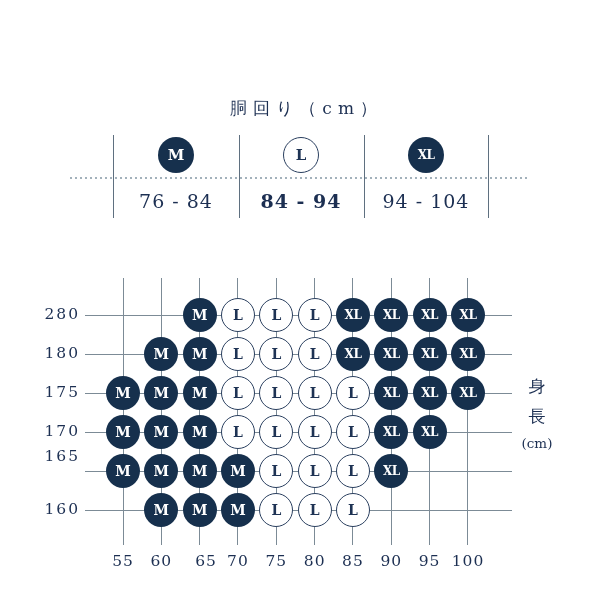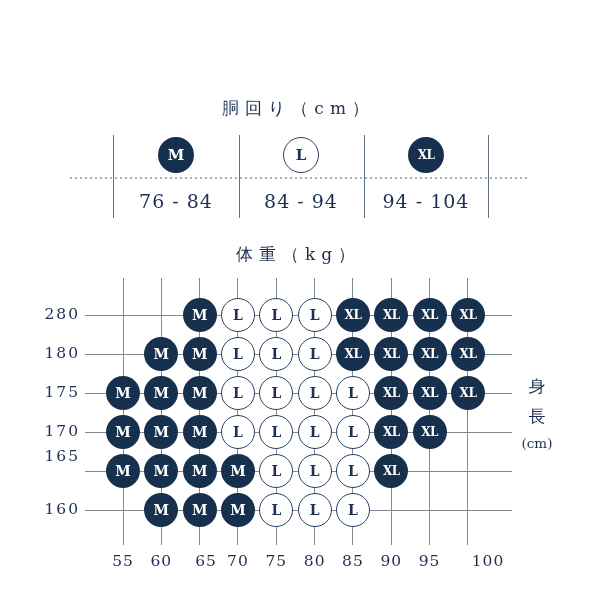--- a/index.html
+++ b/index.html
@@ -10,21 +10,21 @@
   .title-box {
     position:absolute; left:85px; top:26px; width:431px; height:51px;
     border:1px solid #5b6b7d; display:flex; align-items:center; justify-content:center;
     box-sizing:border-box;
   }
   .title-text {
     font-size:23px; font-weight:bold; color:#1c2f52;
     letter-spacing:11px; text-indent:11px; white-space:nowrap;
   }
   .section-heading {
-    position:absolute; left:0; width:591px; text-align:center;
+    position:absolute; left:8px; width:591px; text-align:center;
     font-size:17px; color:#1c2f52; letter-spacing:6px; text-indent:6px; white-space:nowrap;
   }
   .sep { position:absolute; width:1px; height:83px; top:135px; background:#5f7080; }
   .dotted {
     position:absolute; left:70px; top:177px; width:460px; height:2px;
     background:repeating-linear-gradient(to right,#a3b1bb 0 2px,transparent 2px 5px);
   }
   .circle {
     position:absolute; border-radius:50%; display:flex; align-items:center; justify-content:center;
     box-sizing:border-box; font-weight:bold;
@@ -65,26 +65,25 @@
 
   <div id="waist-area">
       <div class="dotted"></div>
       <div class="sep" style="left: 113px;"></div>
       <div class="sep" style="left: 239px;"></div>
       <div class="sep" style="left: 364px;"></div>
       <div class="sep" style="left: 488px;"></div>
       <div class="circle big filled" style="left: 158px; top: 137px;">M</div>
       <div class="range" style="left: 116px;">76 - 84</div>
       <div class="circle big outline" style="left: 283px; top: 137px;">L</div>
-      <div class="range" style="left: 241px;">84 - 94</div>
+      <div class="range" style="left: 241px; font-weight: bold;">84 - 94</div>
       <div class="circle big filled xl" style="left: 408px; top: 137px;">XL</div>
       <div class="range" style="left: 366px;">94 - 104</div>
     </div>
 
-  <div class="section-heading" style="top:243px;">体重（kg）</div>
 
   <div id="chart-area">
       <div class="gline-v" style="left: 122.5px; top: 278px; height: 267px;"></div>
       <div class="w-label" style="left: 101px;">55</div>
       <div class="gline-v" style="left: 160.83px; top: 278px; height: 267px;"></div>
       <div class="w-label" style="left: 139.33px;">60</div>
       <div class="gline-v" style="left: 199.16px; top: 278px; height: 267px;"></div>
       <div class="w-label" style="left: 184px;">65</div>
       <div class="gline-v" style="left: 237.49px; top: 278px; height: 267px;"></div>
       <div class="w-label" style="left: 215.99px;">70</div>
@@ -92,21 +91,21 @@
       <div class="w-label" style="left: 254.32px;">75</div>
       <div class="gline-v" style="left: 314.15px; top: 278px; height: 267px;"></div>
       <div class="w-label" style="left: 292.65px;">80</div>
       <div class="gline-v" style="left: 352.48px; top: 278px; height: 267px;"></div>
       <div class="w-label" style="left: 330.98px;">85</div>
       <div class="gline-v" style="left: 390.81px; top: 278px; height: 267px;"></div>
       <div class="w-label" style="left: 369.31px;">90</div>
       <div class="gline-v" style="left: 429.14px; top: 278px; height: 267px;"></div>
       <div class="w-label" style="left: 407.64px;">95</div>
       <div class="gline-v" style="left: 467.47px; top: 278px; height: 267px;"></div>
-      <div class="w-label" style="left: 445.97px; margin-left: 20px;">100</div>
+      <div class="w-label" style="left: 445.97px;">100</div>
       <div class="gline-h" style="left: 85px; top: 314.5px; width: 427px;"></div>
       <div class="h-label" style="top: 305px;">280</div>
       <div class="gline-h" style="left: 85px; top: 353.5px; width: 427px;"></div>
       <div class="h-label" style="top: 344px;">180</div>
       <div class="gline-h" style="left: 85px; top: 392.5px; width: 427px;"></div>
       <div class="h-label" style="top: 383px;">175</div>
       <div class="gline-h" style="left: 85px; top: 431.5px; width: 427px;"></div>
       <div class="h-label" style="top: 422px;">170</div>
       <div class="gline-h" style="left: 85px; top: 470.5px; width: 427px;"></div>
       <div class="h-label" style="top: 447px;">165</div>

